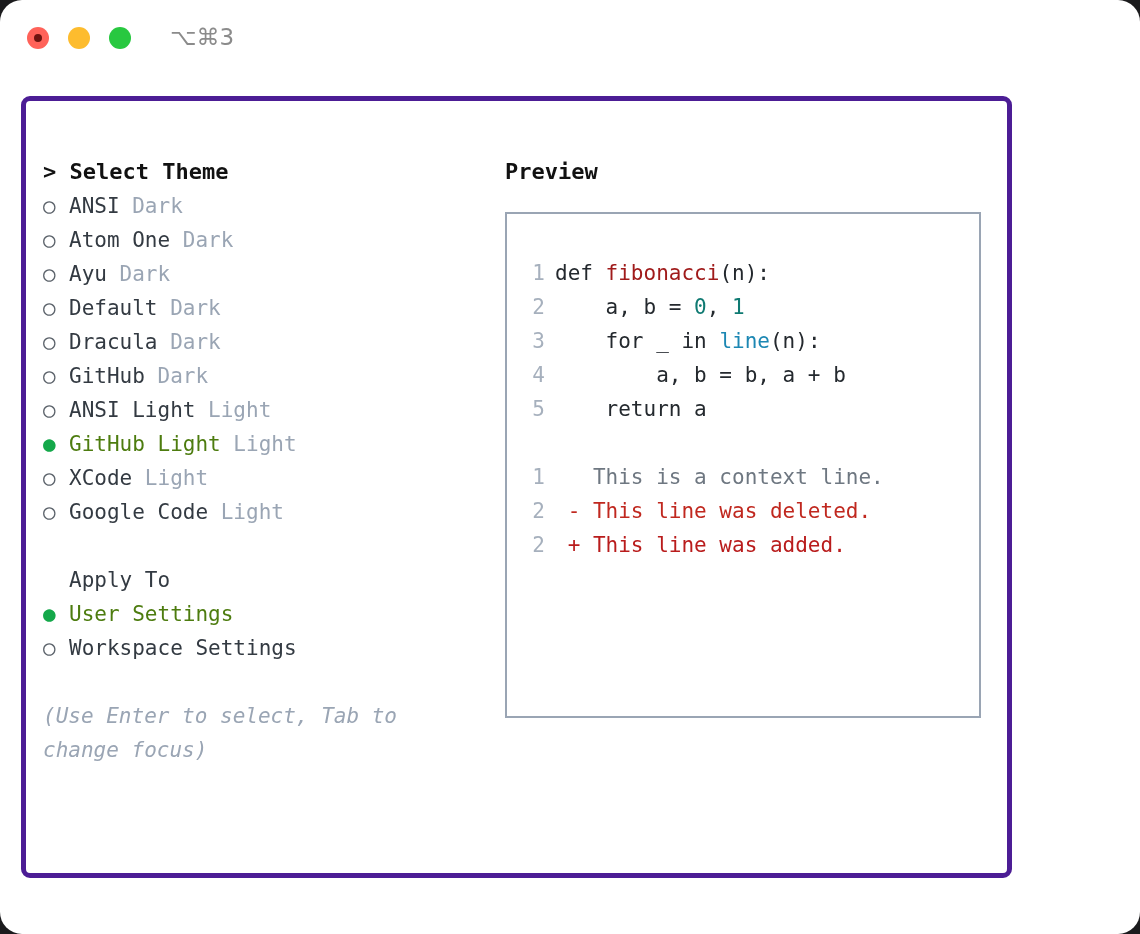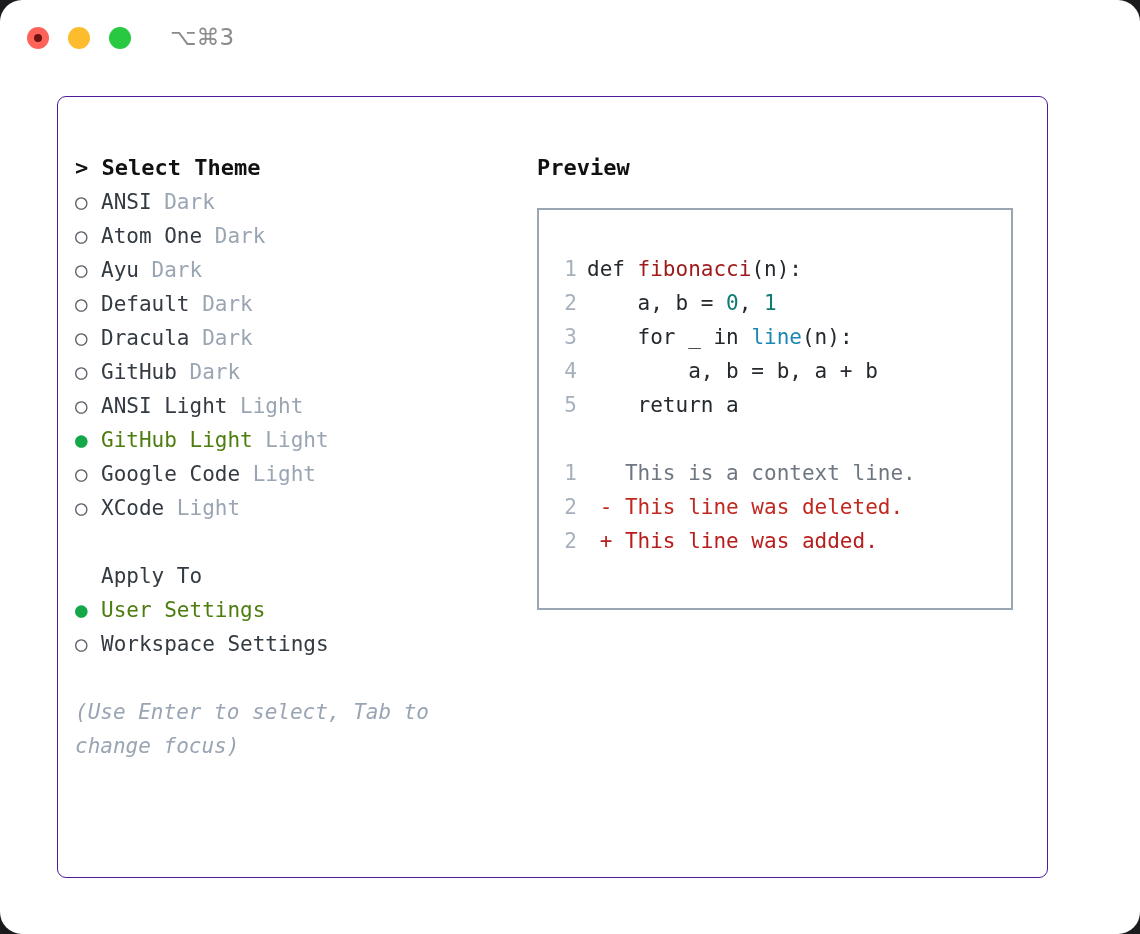--- a/index.html
+++ b/index.html
@@ -63,25 +63,24 @@
     color: #8b8b8b;
     font-family: "DejaVu Sans", "Liberation Sans", sans-serif;
   }
 
   
   .panel {
     position: absolute;
     left: 21px; top: 96px;
     width: 991px;
     height: 782px;
-    border: 1px solid #4c1d95;
+    border: 5px solid #4c1d95;
     border-radius: 9px;
     box-sizing: border-box;
     background: #ffffff;
-    margin-left: 36px;
   }
 
   
   .left-col {
     position: absolute;
     left: 17px; top: 54px;
     width: 440px;
   }
   .section-head {
     font-size: 22px;
@@ -132,21 +131,21 @@
   }
   .preview-head {
     font-size: 22px;
     font-weight: bold;
     color: #111111;
     line-height: 34px;
     margin-bottom: 23px;
   }
   .preview-box {
     width: 476px;
-    height: 402px;
+    height: 506px;
     border: 2px solid #9aa5b4;
     box-sizing: border-box;
     background: #ffffff;
     padding: 42px 0 0 18px;
   }
   .code-line {
     font-size: 21px;
     line-height: 34px;
     white-space: pre;
     color: #24292e;
@@ -189,22 +188,22 @@
       <div class="section-head">&gt; Select Theme</div>
       <div id="theme-list">
           <div class="opt-row"><span class="marker">○</span><span class="opt-name">ANSI</span><span class="opt-variant"> Dark</span></div>
           <div class="opt-row"><span class="marker">○</span><span class="opt-name">Atom One</span><span class="opt-variant"> Dark</span></div>
           <div class="opt-row"><span class="marker">○</span><span class="opt-name">Ayu</span><span class="opt-variant"> Dark</span></div>
           <div class="opt-row"><span class="marker">○</span><span class="opt-name">Default</span><span class="opt-variant"> Dark</span></div>
           <div class="opt-row"><span class="marker">○</span><span class="opt-name">Dracula</span><span class="opt-variant"> Dark</span></div>
           <div class="opt-row"><span class="marker">○</span><span class="opt-name">GitHub</span><span class="opt-variant"> Dark</span></div>
           <div class="opt-row"><span class="marker">○</span><span class="opt-name">ANSI Light</span><span class="opt-variant"> Light</span></div>
           <div class="opt-row selected"><span class="marker sel">●</span><span class="opt-name">GitHub Light</span><span class="opt-variant"> Light</span></div>
+          <div class="opt-row"><span class="marker">○</span><span class="opt-name">XCode</span><span class="opt-variant"> Light</span></div>
           <div class="opt-row"><span class="marker">○</span><span class="opt-name">Google Code</span><span class="opt-variant"> Light</span></div>
-          <div class="opt-row"><span class="marker">○</span><span class="opt-name">XCode</span><span class="opt-variant"> Light</span></div>
         </div>
 
       <div class="spacer-row"></div>
 
       <div class="apply-head">Apply To</div>
       <div id="apply-list">
           <div class="opt-row selected"><span class="marker sel">●</span><span class="opt-name">User Settings</span></div>
           <div class="opt-row"><span class="marker">○</span><span class="opt-name">Workspace Settings</span></div>
         </div>
 

